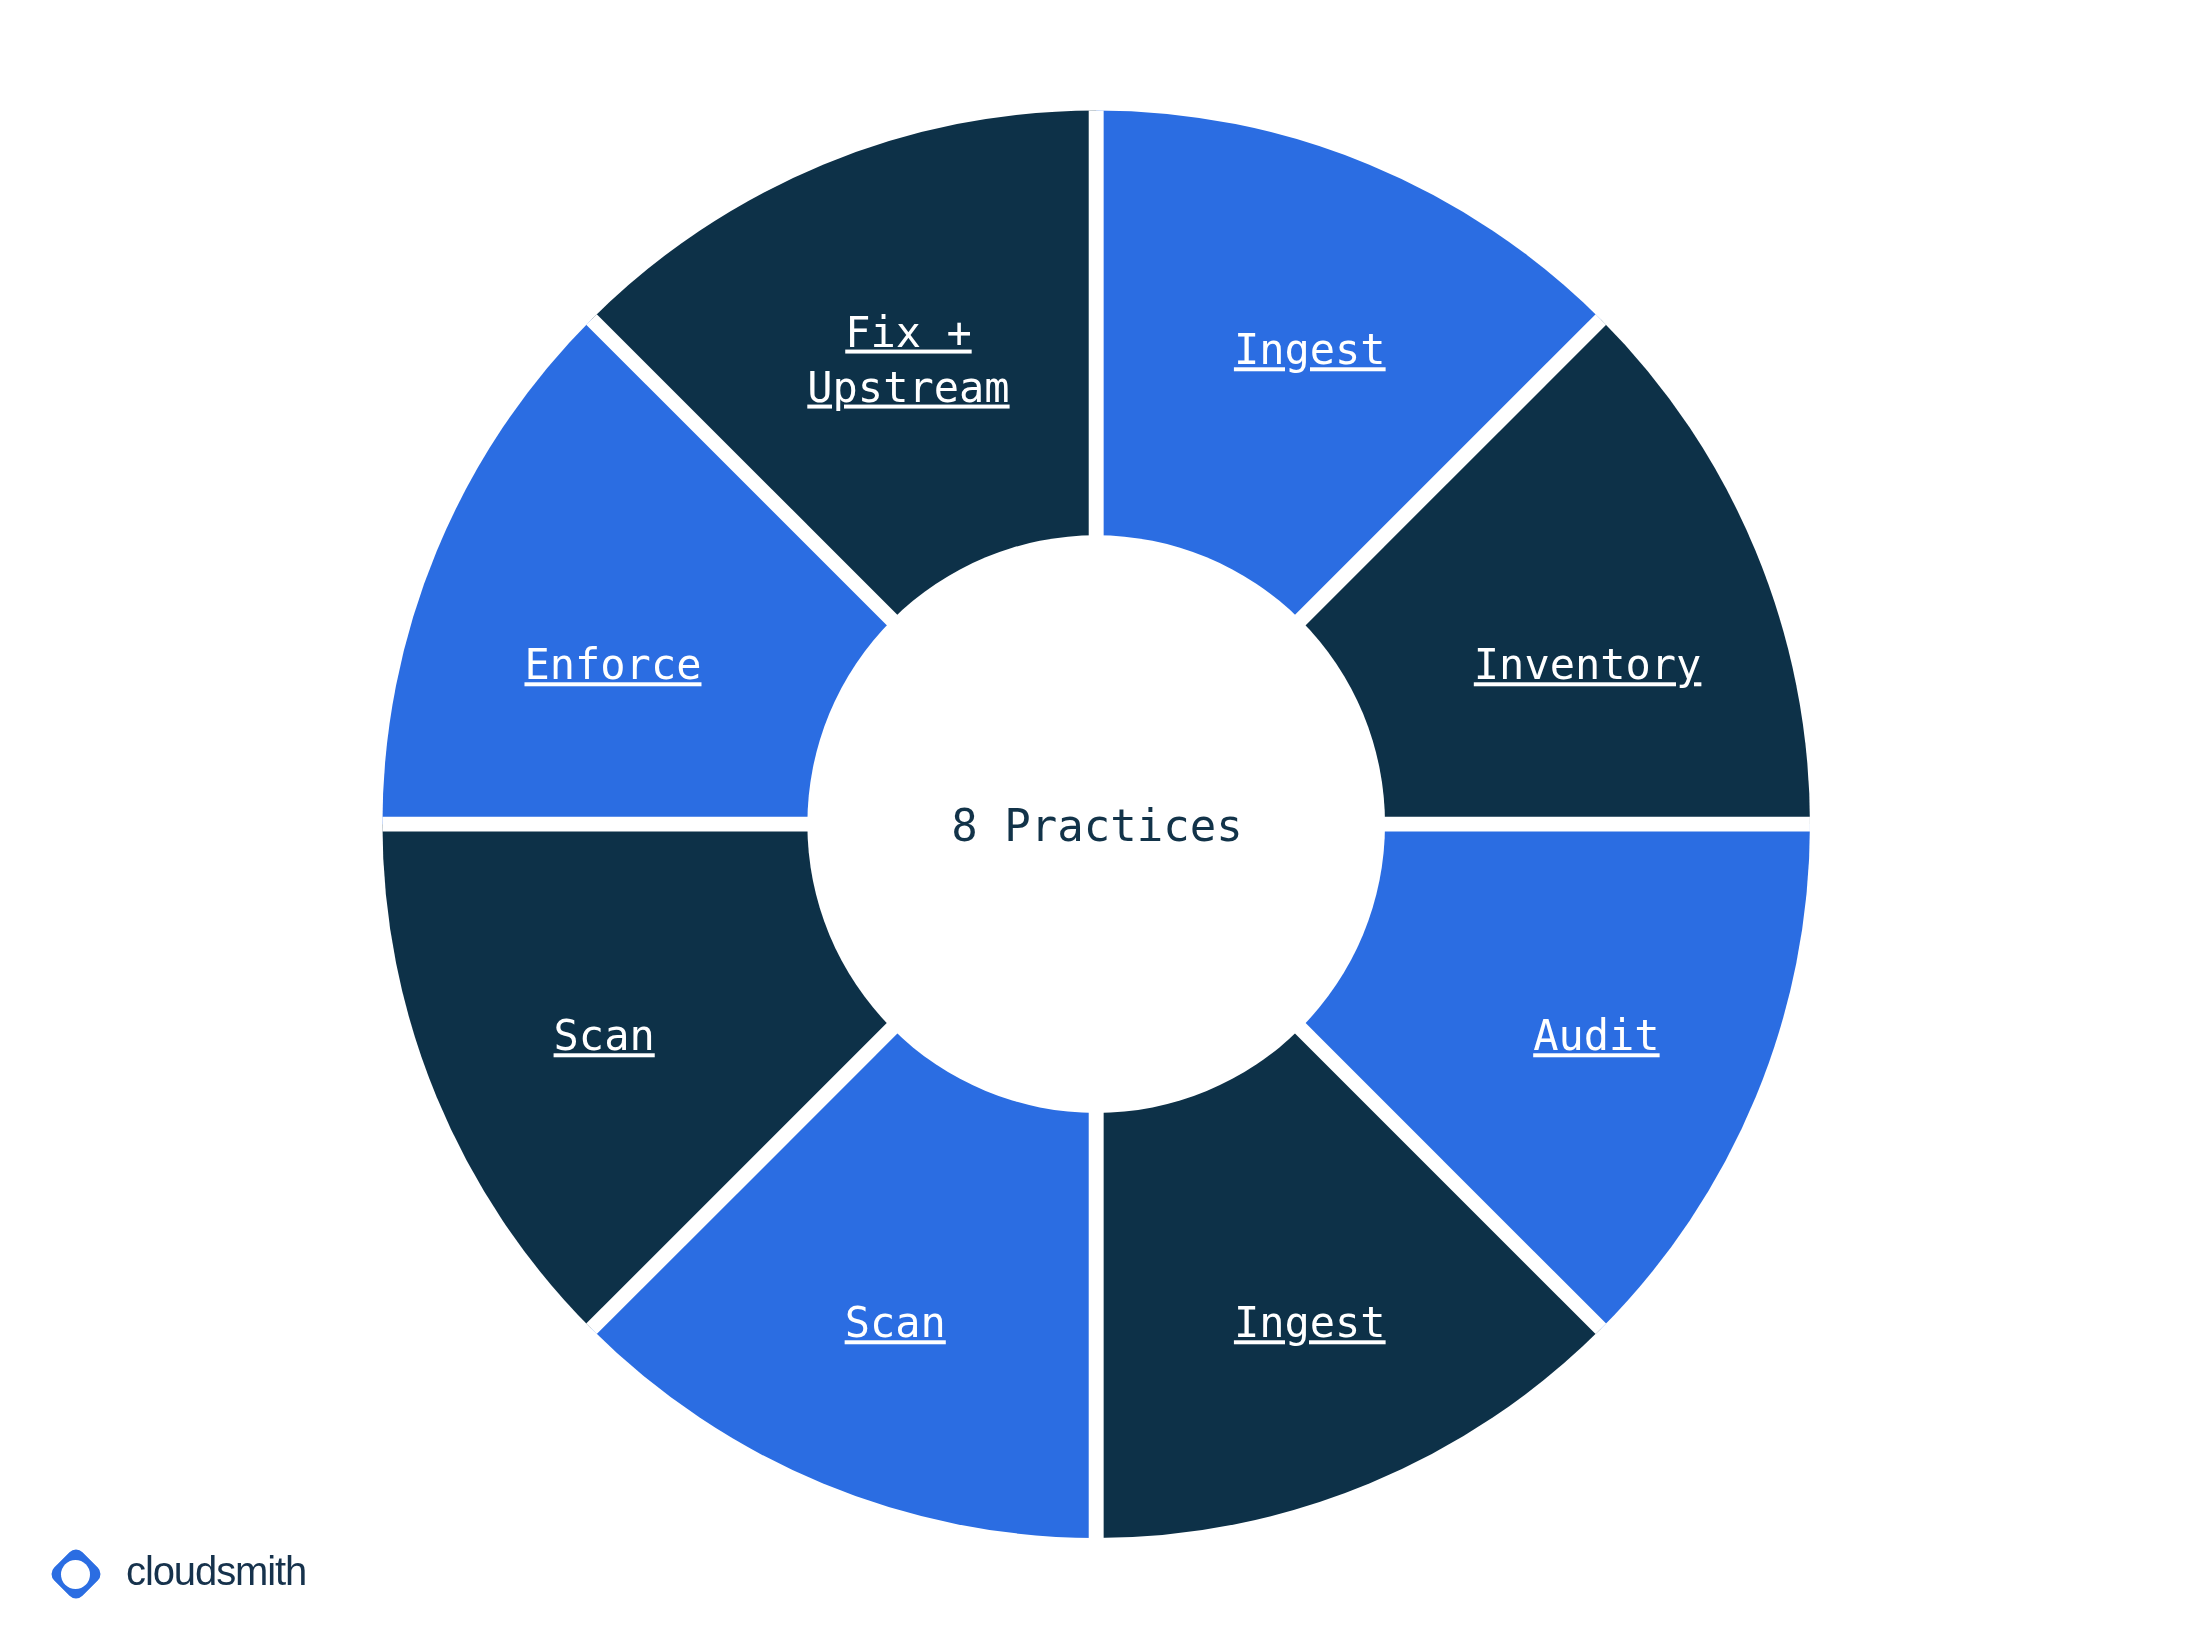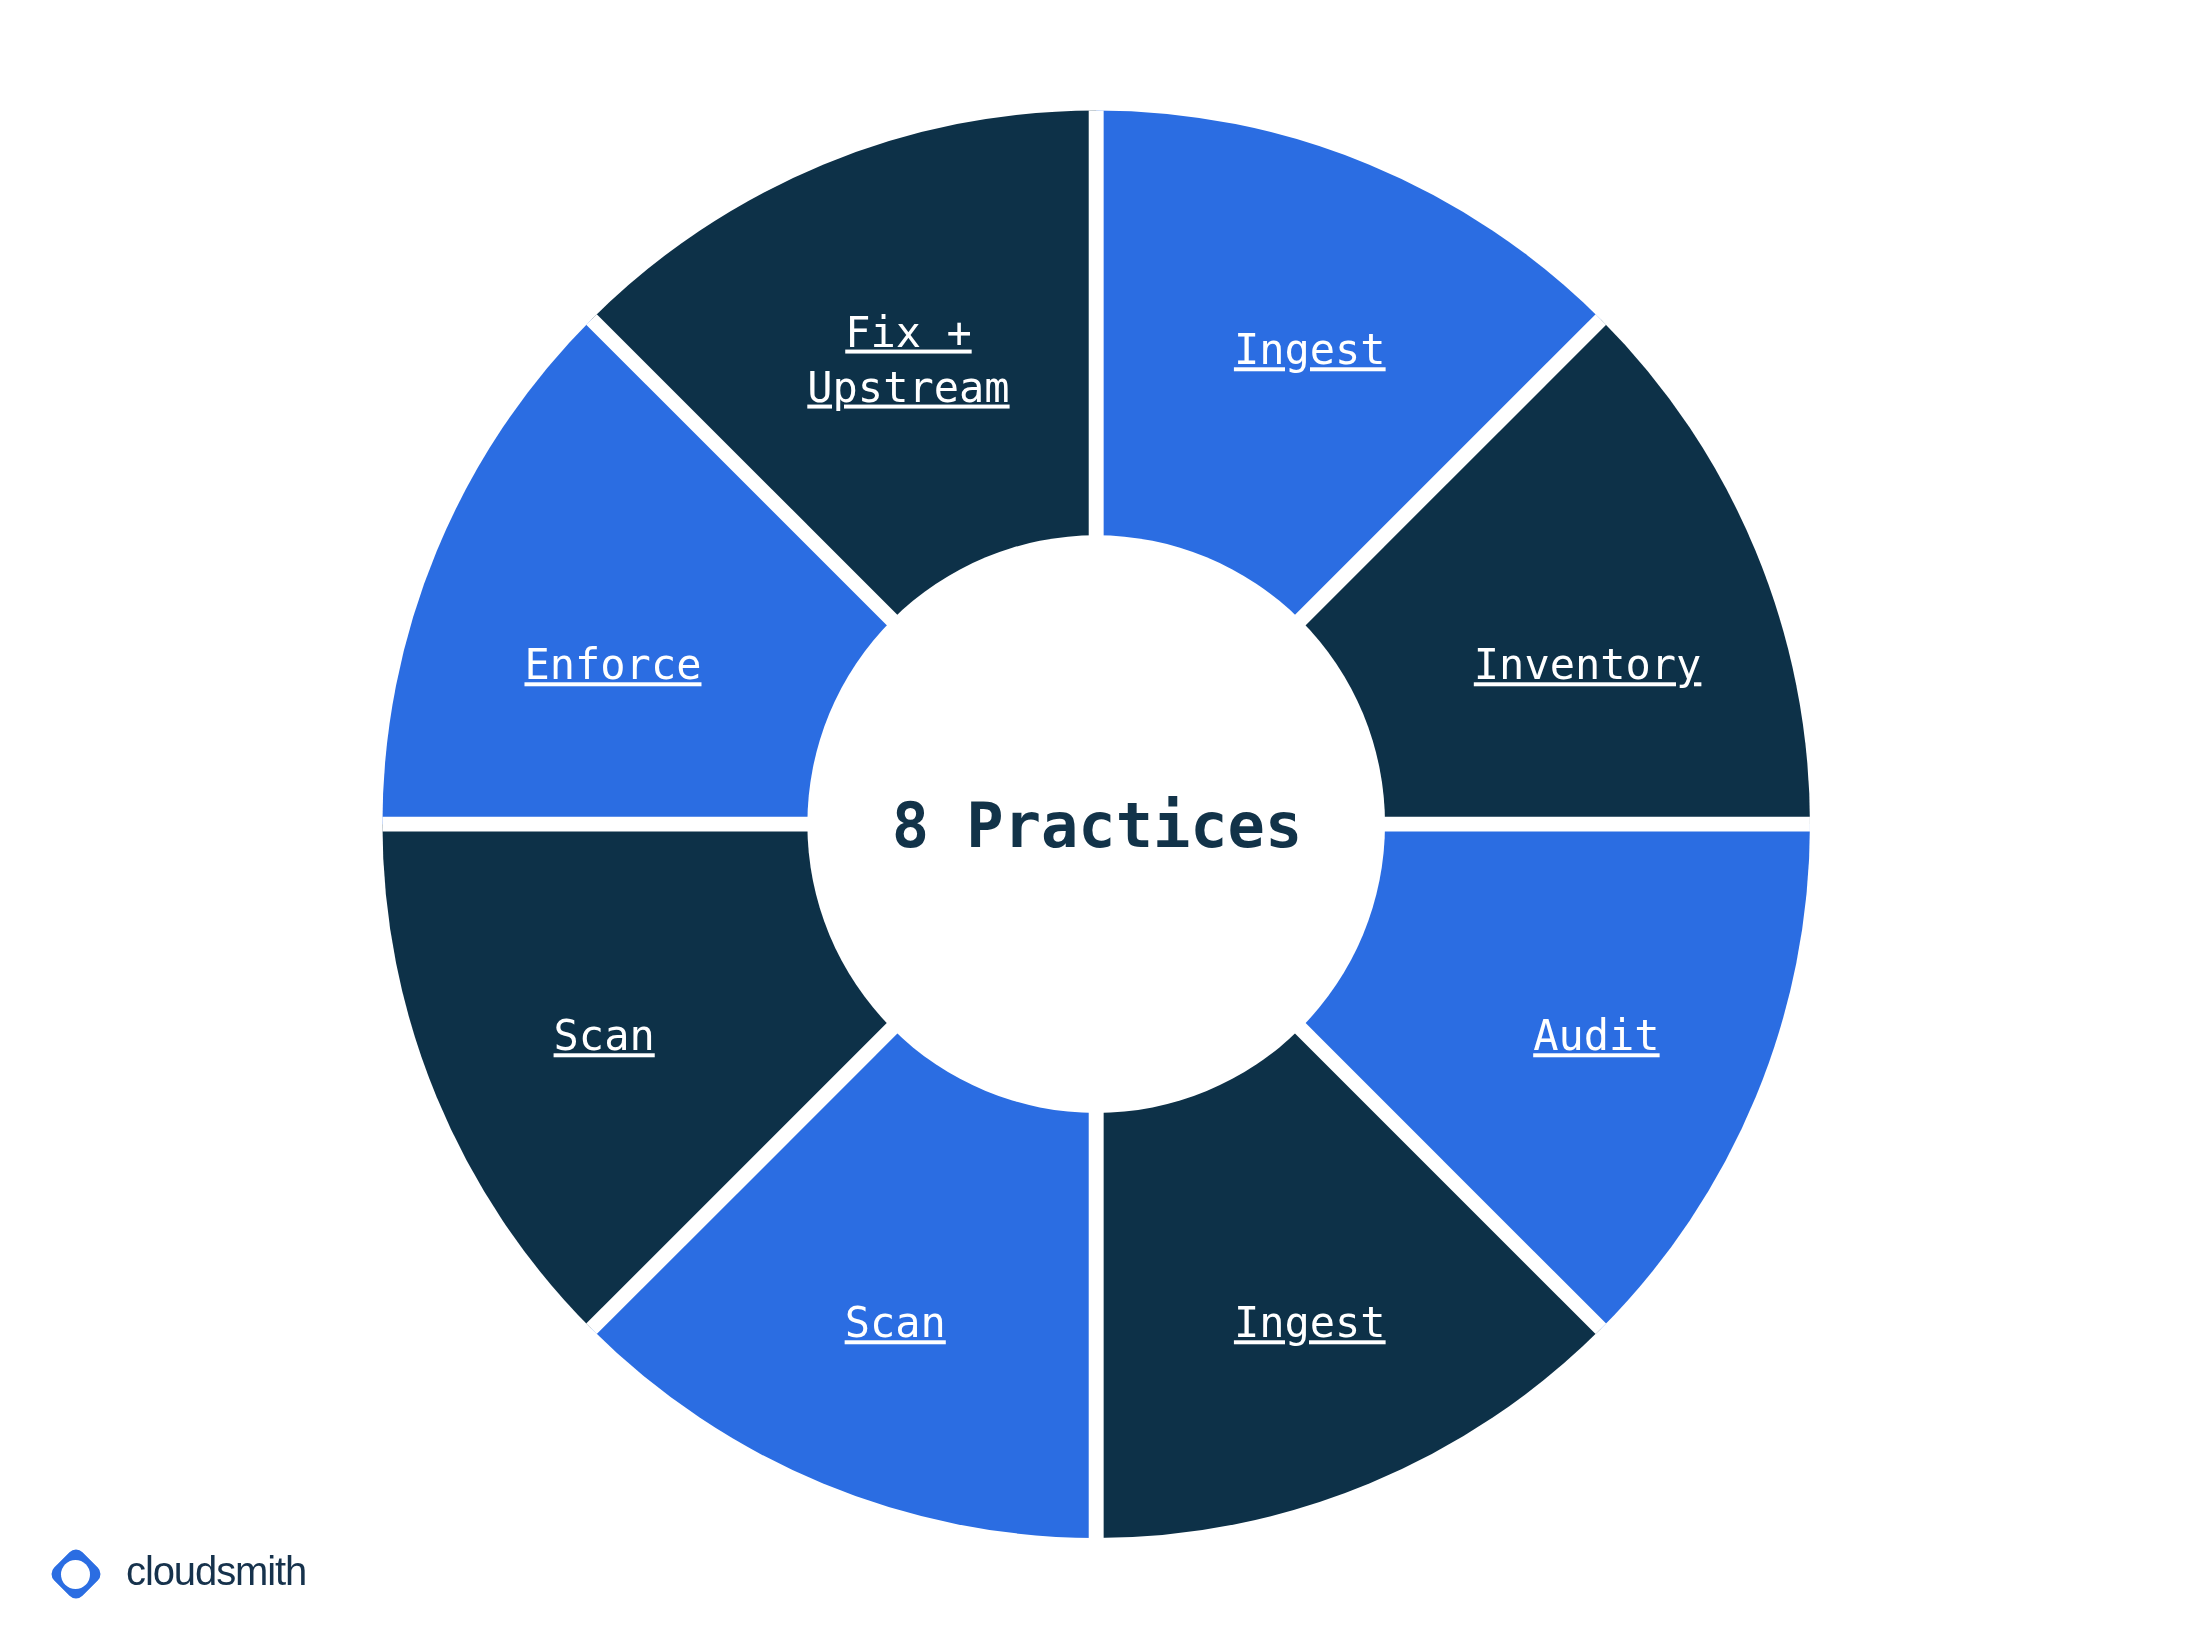--- a/index.html
+++ b/index.html
@@ -49,22 +49,22 @@
   .lbl-audit     { left: 40.6%; top: 80.2%; }
   .lbl-scan      { left: 27.4%; top: 62.8%; }
   .lbl-rebuild   { left: 27.8%; top: 40.3%; }
   .lbl-fix       { left: 41.2%; top: 21.8%; }
   .center-label {
     position: absolute;
     left: 49.75%;
     top: 50.0%;
     transform: translate(-50%, -50%);
     font-family: "DejaVu Sans Mono", "Liberation Mono", monospace;
-    font-size: 62px;
-    font-weight: 700;
+    font-size: 44px;
+    font-weight: 400;
     color: #123349;
     white-space: nowrap;
   }
   .logo {
     position: absolute;
     left: 47px;
     top: 1540px;
     height: 68px;
     display: flex;
     align-items: center;

